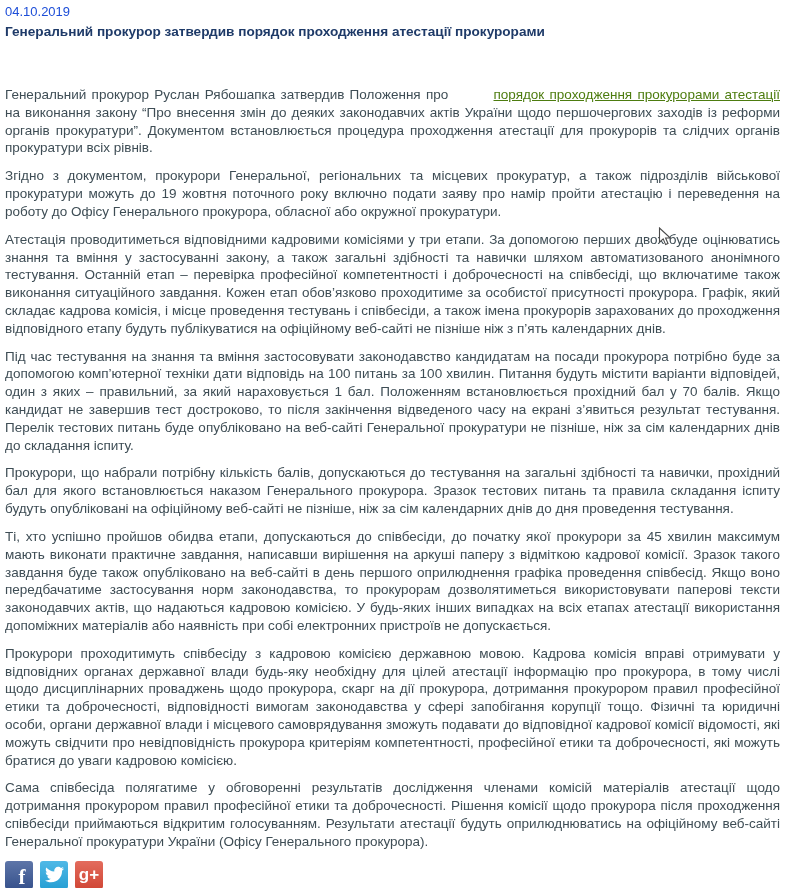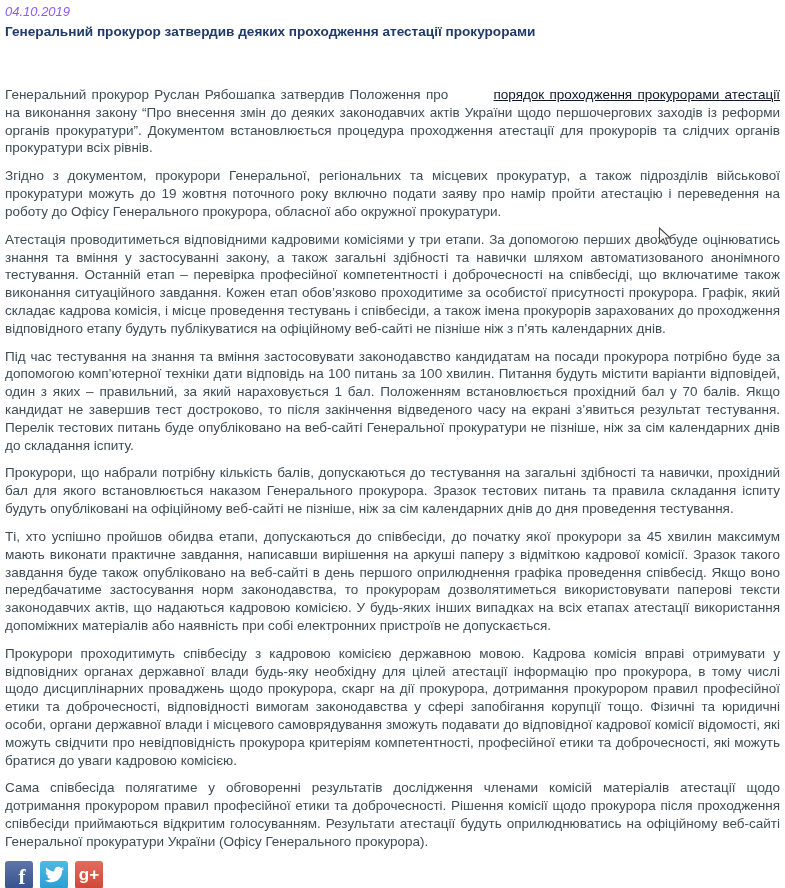--- a/index.html
+++ b/index.html
@@ -14,40 +14,39 @@
     box-sizing: border-box;
     padding: 3px 5px 6px 5px;
     background: #ffffff;
     font-family: "Liberation Sans", "DejaVu Sans", sans-serif;
     color: #3e4d55;
     overflow: hidden;
   }
   .article-date {
     font-size: 13px;
     line-height: 17px;
-    color: #8b5cf6;
+    color: #1d4ed8;
     margin: 0 0 3px 0;
-    font-style: italic;
   }
   .article-title {
     font-size: 13.6px;
     font-weight: bold;
     color: #1e3a68;
     line-height: 17px;
     margin: 0 0 46px 0;
   }
   .article-body p {
     margin: 0 0 10px 0;
     font-size: 13.5px;
     line-height: 1.32;
     text-align: justify;
     color: #3e4d55;
   }
   .inline-link {
-    color: #0f172a;
+    color: #4d7c0f;
     text-decoration: underline;
     cursor: pointer;
     margin-left: 40px;
   }
   .share-bar {
     display: flex;
     gap: 7px;
     margin: 2px 0 0 0;
   }
   .share-btn {
@@ -89,21 +88,21 @@
     pointer-events: none;
   }
 </style>
 </head>
 <body>
 
 <div class="page">
 
   <div class="article-date">04.10.2019</div>
 
-  <h1 class="article-title">Генеральний прокурор затвердив деяких проходження атестації прокурорами</h1>
+  <h1 class="article-title">Генеральний прокурор затвердив порядок проходження атестації прокурорами</h1>
 
   <div class="article-body">
 
     <p>
       <span>Генеральний прокурор Руслан Рябошапка затвердив Положення про </span><span class="inline-link">порядок проходження прокурорами атестації</span><span> на виконання закону “Про внесення змін до деяких законодавчих актів України щодо першочергових заходів із реформи органів прокуратури”. Документом встановлюється процедура проходження атестації для прокурорів та слідчих органів прокуратури всіх рівнів.</span>
     </p>
 
     <p>Згідно з документом, прокурори Генеральної, регіональних та місцевих прокуратур, а також підрозділів військової прокуратури можуть до 19 жовтня поточного року включно подати заяву про намір пройти атестацію і переведення на роботу до Офісу Генерального прокурора, обласної або окружної прокуратури.</p>
 
     <p>Атестація проводитиметься відповідними кадровими комісіями у три етапи. За допомогою перших двох буде оцінюватись знання та вміння у застосуванні закону, а також загальні здібності та навички шляхом автоматизованого анонімного тестування. Останній етап – перевірка професійної компетентності і доброчесності на співбесіді, що включатиме також виконання ситуаційного завдання. Кожен етап обов’язково проходитиме за особистої присутності прокурора. Графік, який складає кадрова комісія, і місце проведення тестувань і співбесіди, а також імена прокурорів зарахованих до проходження відповідного етапу будуть публікуватися на офіційному веб-сайті не пізніше ніж з п’ять календарних днів.</p>

